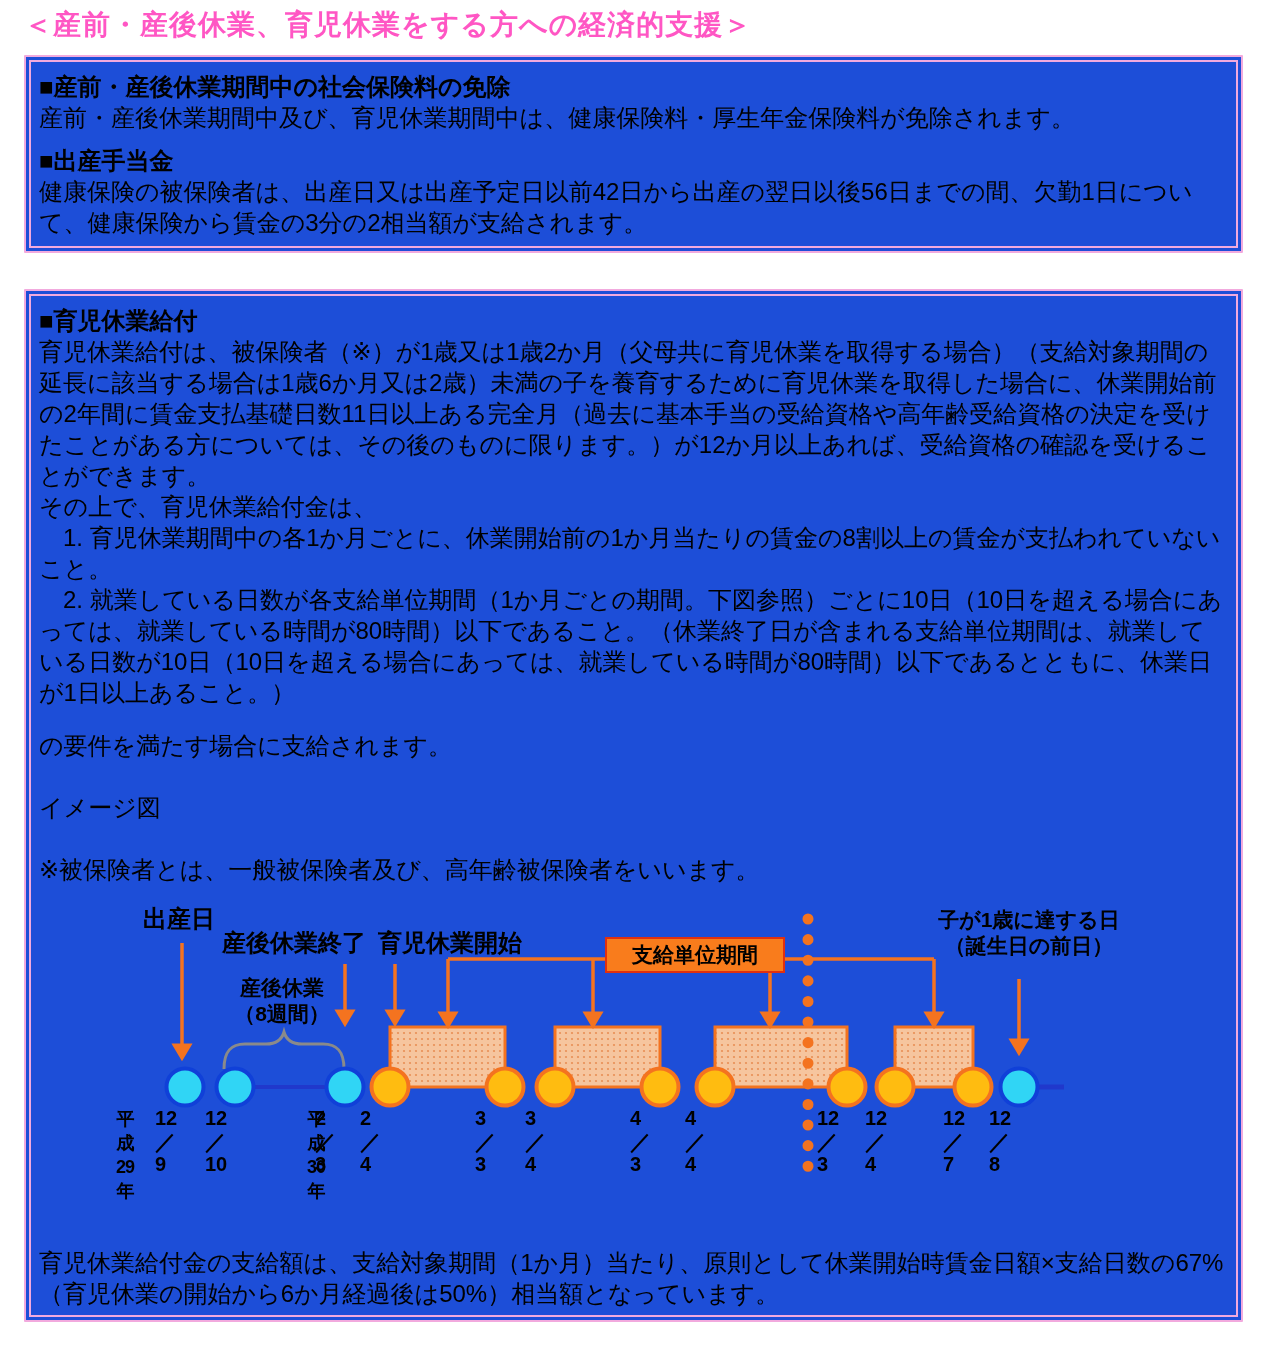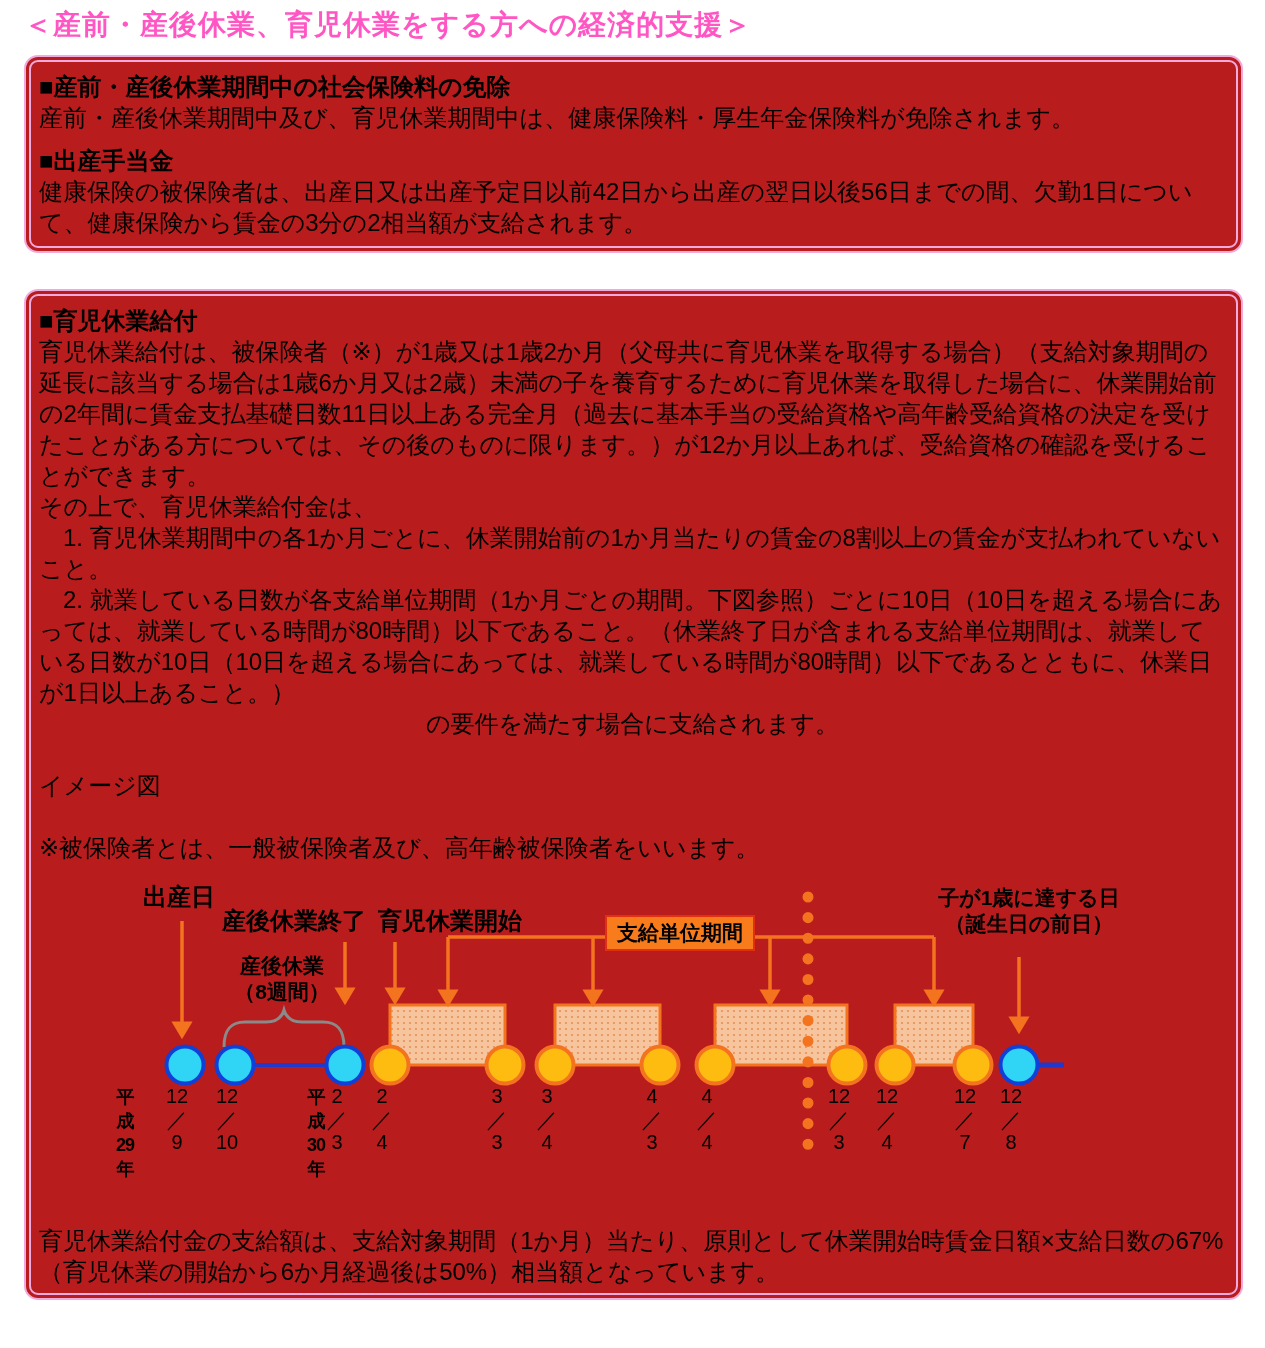--- a/index.html
+++ b/index.html
@@ -6,52 +6,52 @@
   body{
     width:1265px;height:1348px;overflow:hidden;position:relative;
     font-family:"Liberation Sans","DejaVu Sans",sans-serif;color:#000;
   }
   .page{padding:10px 20px 0 24px;}
   .title{
     color:#ff56c4;font-size:28px;font-weight:bold;letter-spacing:1px;
     margin:0 0 15px 0;line-height:30px;
   }
   .pinkbox{
-    border:7px double #f2aade;border-radius:14px;background:#b91c1c;
+    border:7px double #f2aade;border-radius:1px;background:#1d4ed8;
     width:1219px;box-sizing:border-box;padding:9px 10px 8px 8px;
   }
   .box2{margin-top:36px;padding-bottom:6px;}
   .h{font-weight:bold;font-size:24px;line-height:31px;margin:0;}
   .t{font-size:24px;line-height:31px;margin:0;}
   .mt12{margin-top:12px;}
-  .mt22{text-align:center;}
+  .mt22{margin-top:22px;}
   .mt28{margin-top:40px;}
   .mt31{margin-top:31px;}
   
   .diagram{
     position:relative;width:1208px;height:302px;margin-top:20px;
   }
   .diagram svg{position:absolute;left:0;top:0;}
   .dlabel{
     position:absolute;font-size:24px;font-weight:bold;line-height:24px;
     white-space:nowrap;
   }
   .dblock{
     position:absolute;font-size:21px;font-weight:bold;line-height:26px;
     text-align:center;white-space:nowrap;
   }
   .unitbox{
-    position:absolute;left:566px;top:32px;width:150px;height:36px;
+    position:absolute;left:566px;top:32px;width:180px;height:36px;
     background:#f97c1c;border:2px solid #e03010;box-sizing:border-box;
     display:flex;align-items:center;justify-content:center;
     font-size:21px;font-weight:bold;color:#000;
   }
   .dcol{
-    position:absolute;top:202px;width:44px;text-align:center;
-    font-size:20px;font-weight:normal;line-height:23px;
+    position:absolute;top:202px;width:44px;
+    font-size:20px;font-weight:bold;line-height:23px;
   }
   .dcol .slash{font-size:21px;}
   .era{
     position:absolute;top:202px;width:26px;text-align:center;
     font-size:18px;font-weight:bold;line-height:24px;letter-spacing:-1px;
   }
 </style>
 </head>
 <body>
 

